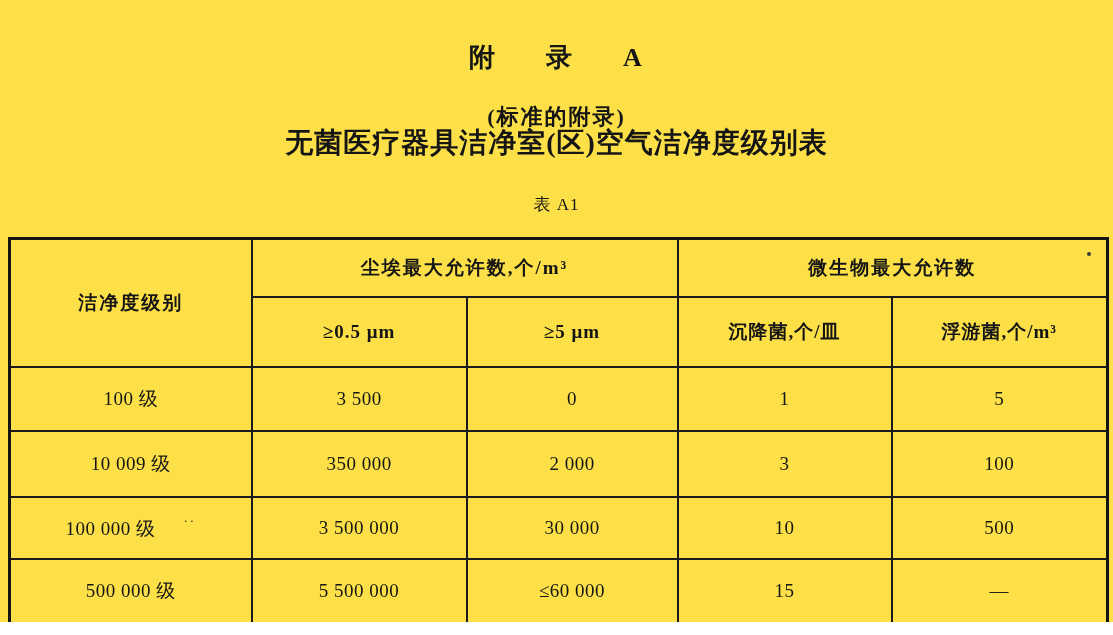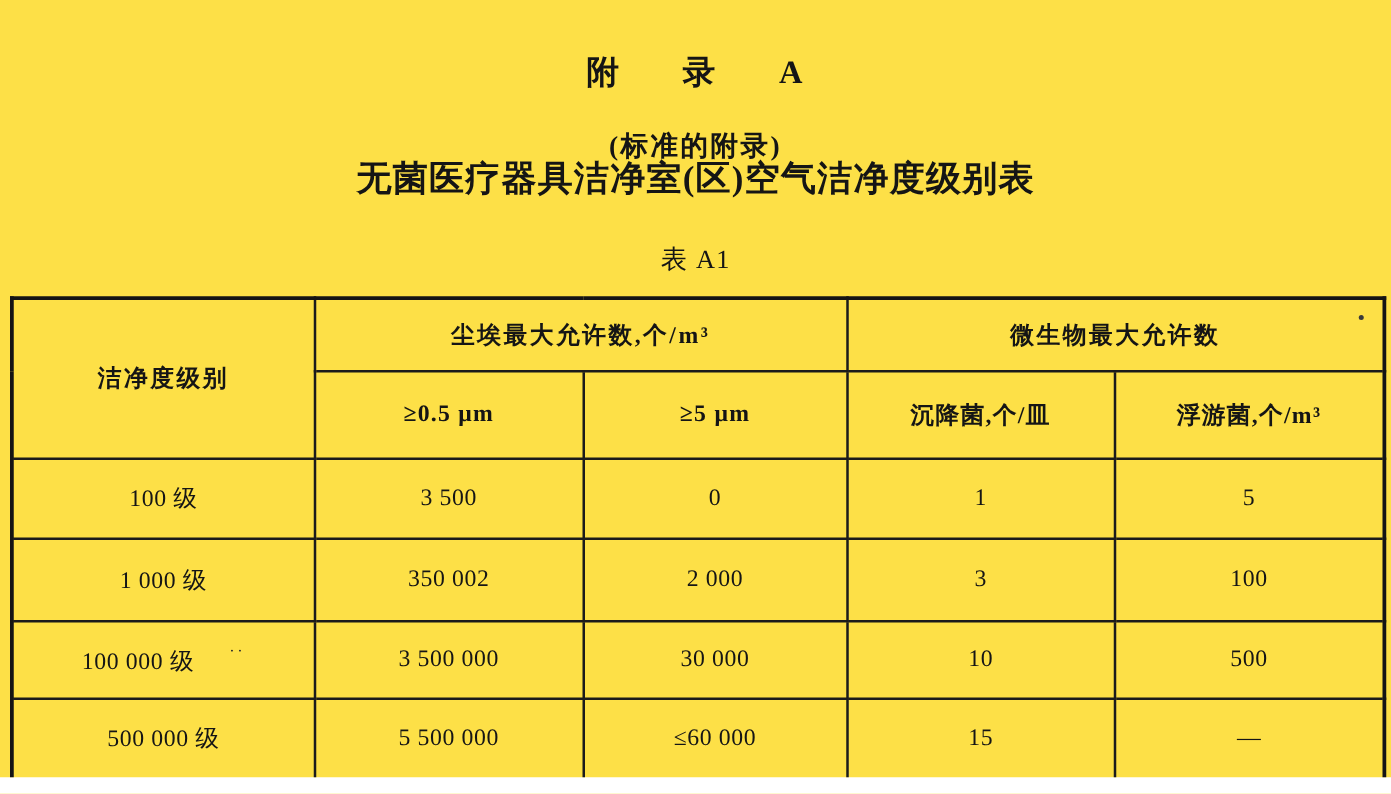--- a/index.html
+++ b/index.html
@@ -37,21 +37,21 @@
     letter-spacing: 2px;
   }
   .table-title {
     top: 124px;
     font-size: 28px;
     font-weight: bold;
     letter-spacing: 1px;
   }
   .table-caption {
     top: 193px;
-    font-size: 21px;
+    font-size: 17px;
     letter-spacing: 1px;
   }
   table.a1 {
     position: absolute;
     left: 8px;
     top: 237px;
     width: 1098px;
     border-collapse: collapse;
     table-layout: fixed;
     border: 3px solid #141414;
@@ -132,22 +132,22 @@
 
       <tr class="data-row-0">
         <td class="num">100 级</td>
         <td class="num">3 500</td>
         <td class="num">0</td>
         <td class="num">1</td>
         <td class="num">5</td>
       </tr>
 
       <tr class="data-row-1">
-        <td class="num">1 000 级</td>
-        <td class="num">350 002</td>
+        <td class="num">10 009 级</td>
+        <td class="num">350 000</td>
         <td class="num">2 000</td>
         <td class="num">3</td>
         <td class="num">100</td>
       </tr>
 
       <tr class="data-row-2">
         <td class="num"><span>100 000 级</span><span class="print-artifact">··</span></td>
         <td class="num">3 500 000</td>
         <td class="num">30 000</td>
         <td class="num">10</td>

